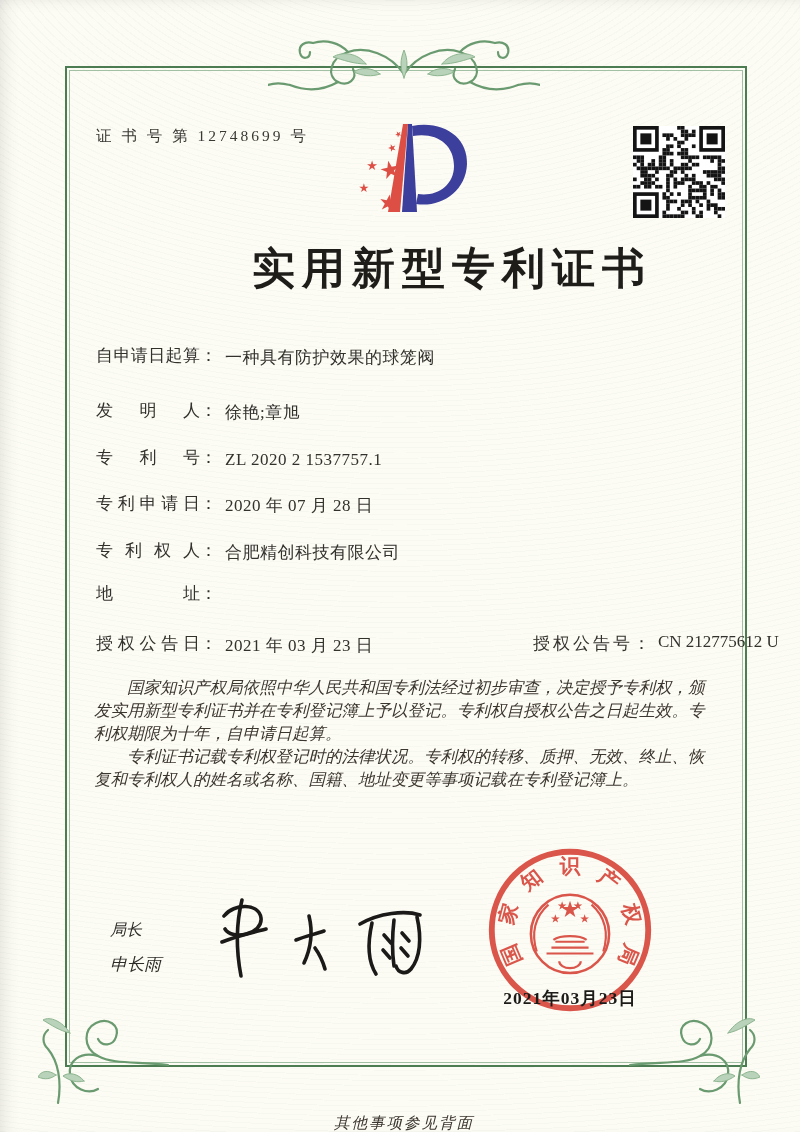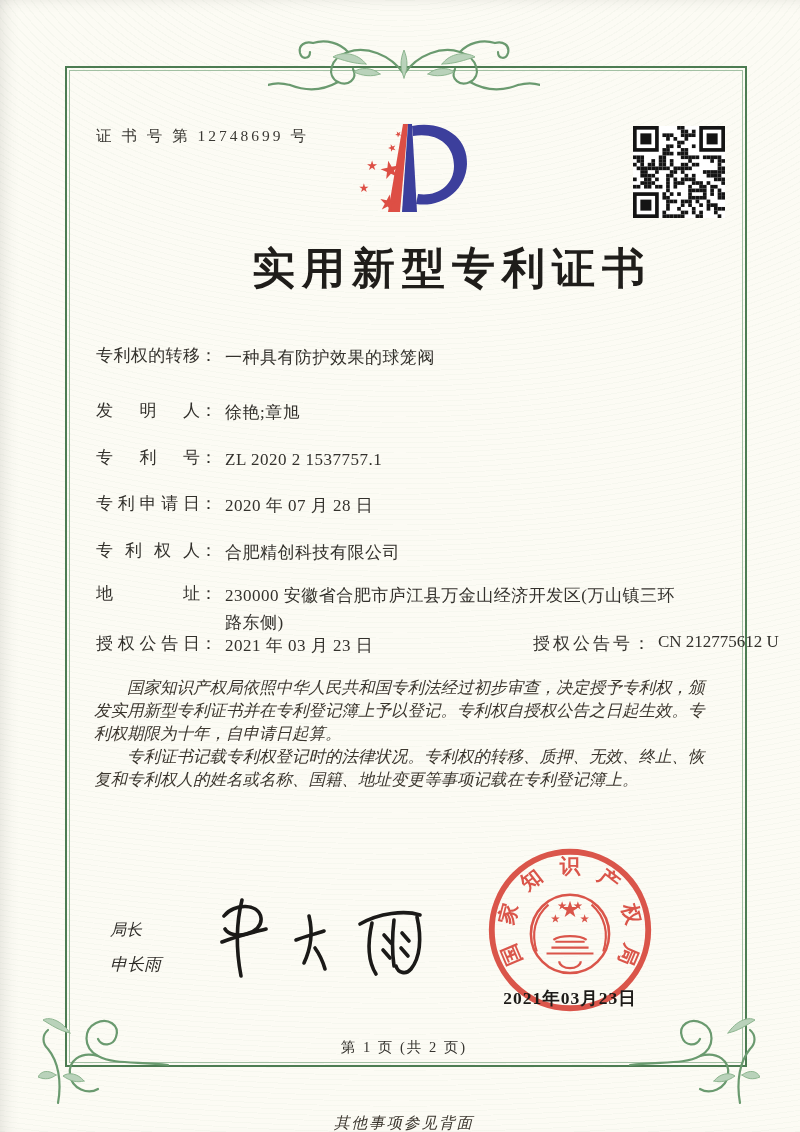--- a/index.html
+++ b/index.html
@@ -346,21 +346,21 @@
         <rect x="72" y="7.2" width="10.8" height="10.8" fill="#141414"></rect>
         <rect x="0" y="64.8" width="25.2" height="25.2" fill="#141414"></rect>
         <rect x="3.6" y="68.39999999999999" width="18" height="18" fill="#ffffff"></rect>
         <rect x="7.2" y="72" width="10.8" height="10.8" fill="#141414"></rect>
       </svg>
   </div>
 
   <div class="title">实用新型专利证书</div>
 
   <div class="field-row" style="top:344px">
-    <span class="lab">专利权的转移</span>
+    <span class="lab">自申请日起算</span>
       <span class="colon">：</span>
     <span class="val">一种具有防护效果的球笼阀</span>
   </div>
   <div class="field-row" style="top:399px">
     <span class="lab">发明人</span>
       <span class="colon">：</span>
     <span class="val">徐艳;章旭</span>
   </div>
   <div class="field-row" style="top:446px">
     <span class="lab">专利号</span>
@@ -373,21 +373,20 @@
     <span class="val">2020 年 07 月 28 日</span>
   </div>
   <div class="field-row" style="top:539px">
     <span class="lab">专利权人</span>
       <span class="colon">：</span>
     <span class="val">合肥精创科技有限公司</span>
   </div>
   <div class="field-row" style="top:582px">
     <span class="lab">地址</span>
       <span class="colon">：</span>
-    <span class="val">230000 安徽省合肥市庐江县万金山经济开发区(万山镇三环路东侧)</span>
   </div>
   <div class="field-row row-grant" style="top:632px">
     <span class="lab">授权公告日</span>
       <span class="colon">：</span>
     <span class="val">2021 年 03 月 23 日</span>
     <span class="grant-no-group">
       <span class="lab2">授权公告号</span>
         <span class="colon">：</span>
       <span>CN 212775612 U</span>
     </span>
@@ -438,16 +437,15 @@
     <g fill="#d8493e" text-anchor="middle" font-family="'DejaVu Sans',sans-serif">
       <text x="0" y="-14" font-size="20">★</text>
       <text x="-15" y="-8" font-size="10">★</text>
       <text x="15" y="-8" font-size="10">★</text>
       <text x="-8" y="-22" font-size="10">★</text>
       <text x="8" y="-22" font-size="10">★</text>
     </g>
   </svg>
   <div class="seal-date">2021年03月23日</div>
 
-  <div class="page-num">第 1 页 (共 2 页)</div>
   <div class="back-note">其他事项参见背面</div>
 
 </div>
 
 </body></html>

